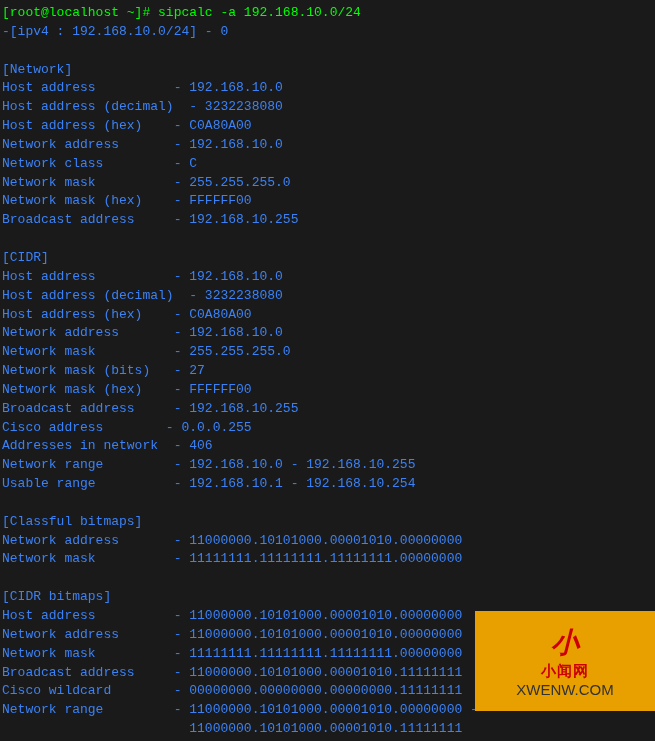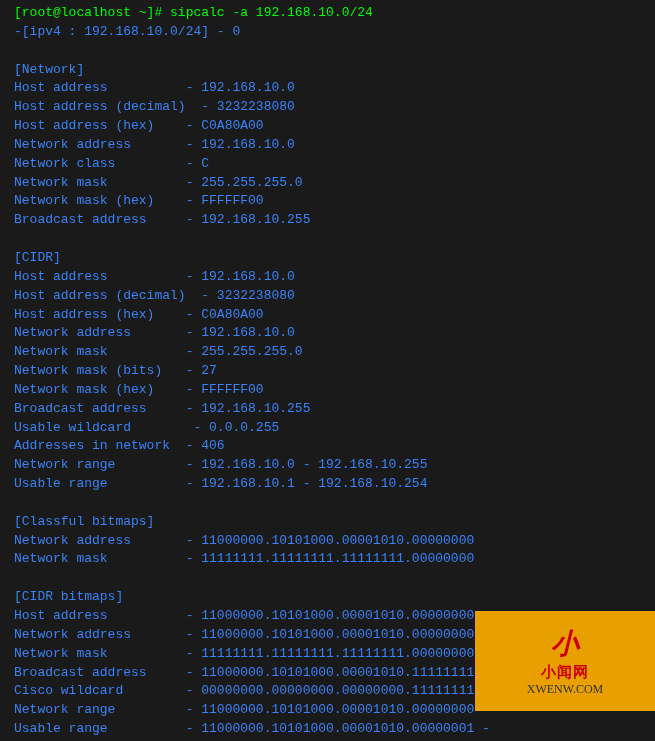--- a/index.html
+++ b/index.html
@@ -10,21 +10,21 @@
       font-family: 'Courier New', Courier, monospace;
       font-size: 13px;
       color: #00cc00;
       overflow: hidden;
       position: relative;
     }
     .terminal {
       width: 655px;
       height: 741px;
       background-color: #1a1a1a;
-      padding: 4px 14px;
+      padding: 4px 2px;
       overflow: hidden;
       position: relative;
     }
     .line {
       line-height: 1.45;
       white-space: pre;
       color: #3b82f6;
     }
     .line.bright {
       color: #00ff00;
@@ -50,23 +50,23 @@
       font-style: italic;
     }
     .watermark-text1 {
       font-size: 15px;
       font-weight: bold;
       color: #cc0000;
       font-family: Arial, sans-serif;
       letter-spacing: 1px;
     }
     .watermark-text2 {
-      font-size: 12px;
+      font-size: 15px;
       color: #333;
-      font-family: Liberation Serif, serif;
+      font-family: Liberation Sans, sans-serif;
     }
   </style>
 </head>
 <body>
 
 <div class="terminal">
   <div id="lines-container">
       <div class="line bright">[root@localhost ~]# sipcalc -a 192.168.10.0/24</div>
       <div class="line">-[ipv4 : 192.168.10.0/24] - 0</div>
       <div class="line">&nbsp;</div>
@@ -82,36 +82,37 @@
       <div class="line">&nbsp;</div>
       <div class="line">[CIDR]</div>
       <div class="line">Host address          - 192.168.10.0</div>
       <div class="line">Host address (decimal)  - 3232238080</div>
       <div class="line">Host address (hex)    - C0A80A00</div>
       <div class="line">Network address       - 192.168.10.0</div>
       <div class="line">Network mask          - 255.255.255.0</div>
       <div class="line">Network mask (bits)   - 27</div>
       <div class="line">Network mask (hex)    - FFFFFF00</div>
       <div class="line">Broadcast address     - 192.168.10.255</div>
-      <div class="line">Usable wildcard        - 0.0.0.255</div>
+      <div class="line">Cisco address        - 0.0.0.255</div>
       <div class="line">Addresses in network  - 406</div>
       <div class="line">Network range         - 192.168.10.0 - 192.168.10.255</div>
       <div class="line">Usable range          - 192.168.10.1 - 192.168.10.254</div>
       <div class="line">&nbsp;</div>
       <div class="line">[Classful bitmaps]</div>
       <div class="line">Network address       - 11000000.10101000.00001010.00000000</div>
       <div class="line">Network mask          - 11111111.11111111.11111111.00000000</div>
       <div class="line">&nbsp;</div>
       <div class="line">[CIDR bitmaps]</div>
       <div class="line">Host address          - 11000000.10101000.00001010.00000000</div>
       <div class="line">Network address       - 11000000.10101000.00001010.00000000</div>
       <div class="line">Network mask          - 11111111.11111111.11111111.00000000</div>
       <div class="line">Broadcast address     - 11000000.10101000.00001010.11111111</div>
       <div class="line">Cisco wildcard        - 00000000.00000000.00000000.11111111</div>
       <div class="line">Network range         - 11000000.10101000.00001010.00000000 -</div>
+      <div class="line">                        11000000.10101000.00001010.11111111</div>
       <div class="line">Usable range          - 11000000.10101000.00001010.00000001 -</div>
     </div>
 
   <div class="watermark">
     <div class="watermark-icon">小</div>
     <div class="watermark-text1">小闻网</div>
     <div class="watermark-text2">XWENW.COM</div>
   </div>
 </div>
 

